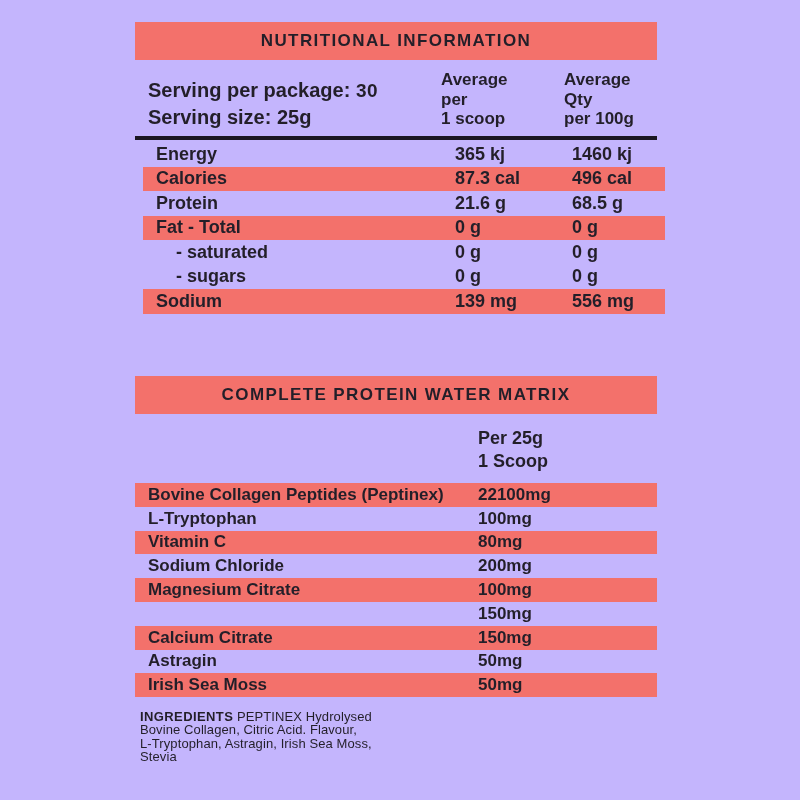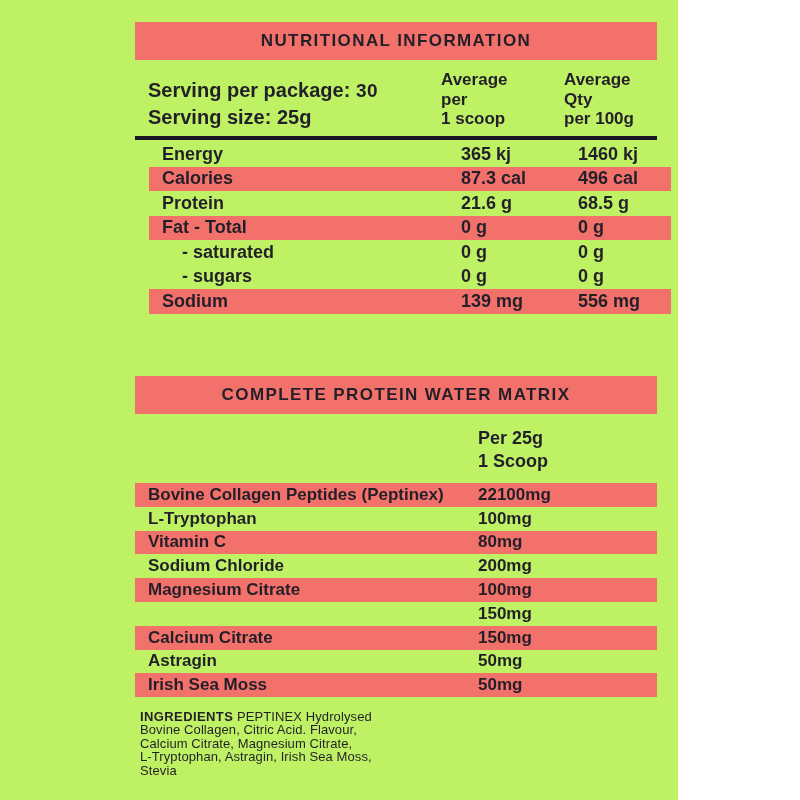--- a/index.html
+++ b/index.html
@@ -3,42 +3,42 @@
 <meta charset="utf-8">
 <style>
   :root{
     --accent:#f3716b;
     --ink:#231f29;
     --rule:#1b1722;
   }
   html,body{margin:0;padding:0;background:#ffffff;}
   .canvas{
     position:relative;
-    width:678px;height:800px;
-    background:#bef264;
+    width:800px;height:800px;
+    background:#c4b5fd;
     font-family:"Liberation Sans", sans-serif;
     color:var(--ink);
     overflow:hidden;
   }
   .bar{
     position:absolute;left:135px;width:522px;
     background:var(--accent);
     display:flex;align-items:center;justify-content:center;
     font-weight:bold;font-size:17px;letter-spacing:1.4px;
     color:var(--ink);
   }
   .bar1{top:22px;height:38px;}
   .bar2{top:376px;height:38px;}
   .serving{position:absolute;left:148px;top:77px;font-weight:bold;font-size:20px;line-height:26px;white-space:nowrap;}
   .serving .big{font-size:19px;font-weight:600;letter-spacing:.5px;}
   .colhead{position:absolute;top:70px;font-weight:bold;font-size:17px;line-height:19.5px;white-space:nowrap;}
   .colhead.c1{left:441px;}
   .colhead.c2{left:564px;}
   .rule{position:absolute;left:135px;top:136px;width:522px;height:4px;background:var(--rule);}
-  .ntable{position:absolute;left:149px;top:142px;width:522px;}
+  .ntable{position:absolute;left:143px;top:142px;width:522px;}
   .nrow{position:relative;height:24.5px;display:flex;align-items:center;font-size:18px;font-weight:bold;white-space:nowrap;}
   .nrow.hl{background:var(--accent);}
   .cell-name{padding-left:13px;}
   .nrow.indent .cell-name{padding-left:33px;}
   .val2{position:absolute;left:312px;}
   .val3{position:absolute;left:429px;}
   .perhead{position:absolute;left:478px;top:427px;font-weight:bold;font-size:18px;line-height:22.5px;white-space:nowrap;}
   .mtable{position:absolute;left:135px;top:483px;width:522px;}
   .mrow{position:relative;height:23.8px;display:flex;align-items:center;font-size:17px;font-weight:bold;white-space:nowrap;}
   .mrow.hl{background:var(--accent);}
@@ -160,18 +160,17 @@
       <span class="mval">50mg</span>
     </div>
   </div>
 
   <div class="ingredients">
     <div>
       <span class="lbl">INGREDIENTS</span>
       <span>PEPTINEX Hydrolysed</span>
     </div>
     <div>Bovine Collagen, Citric Acid. Flavour,</div>
-    <div>Calcium Citrate, Magnesium Citrate,</div>
     <div>L-Tryptophan, Astragin, Irish Sea Moss,</div>
     <div>Stevia</div>
   </div>
 
 </div>
 
 </body></html>

